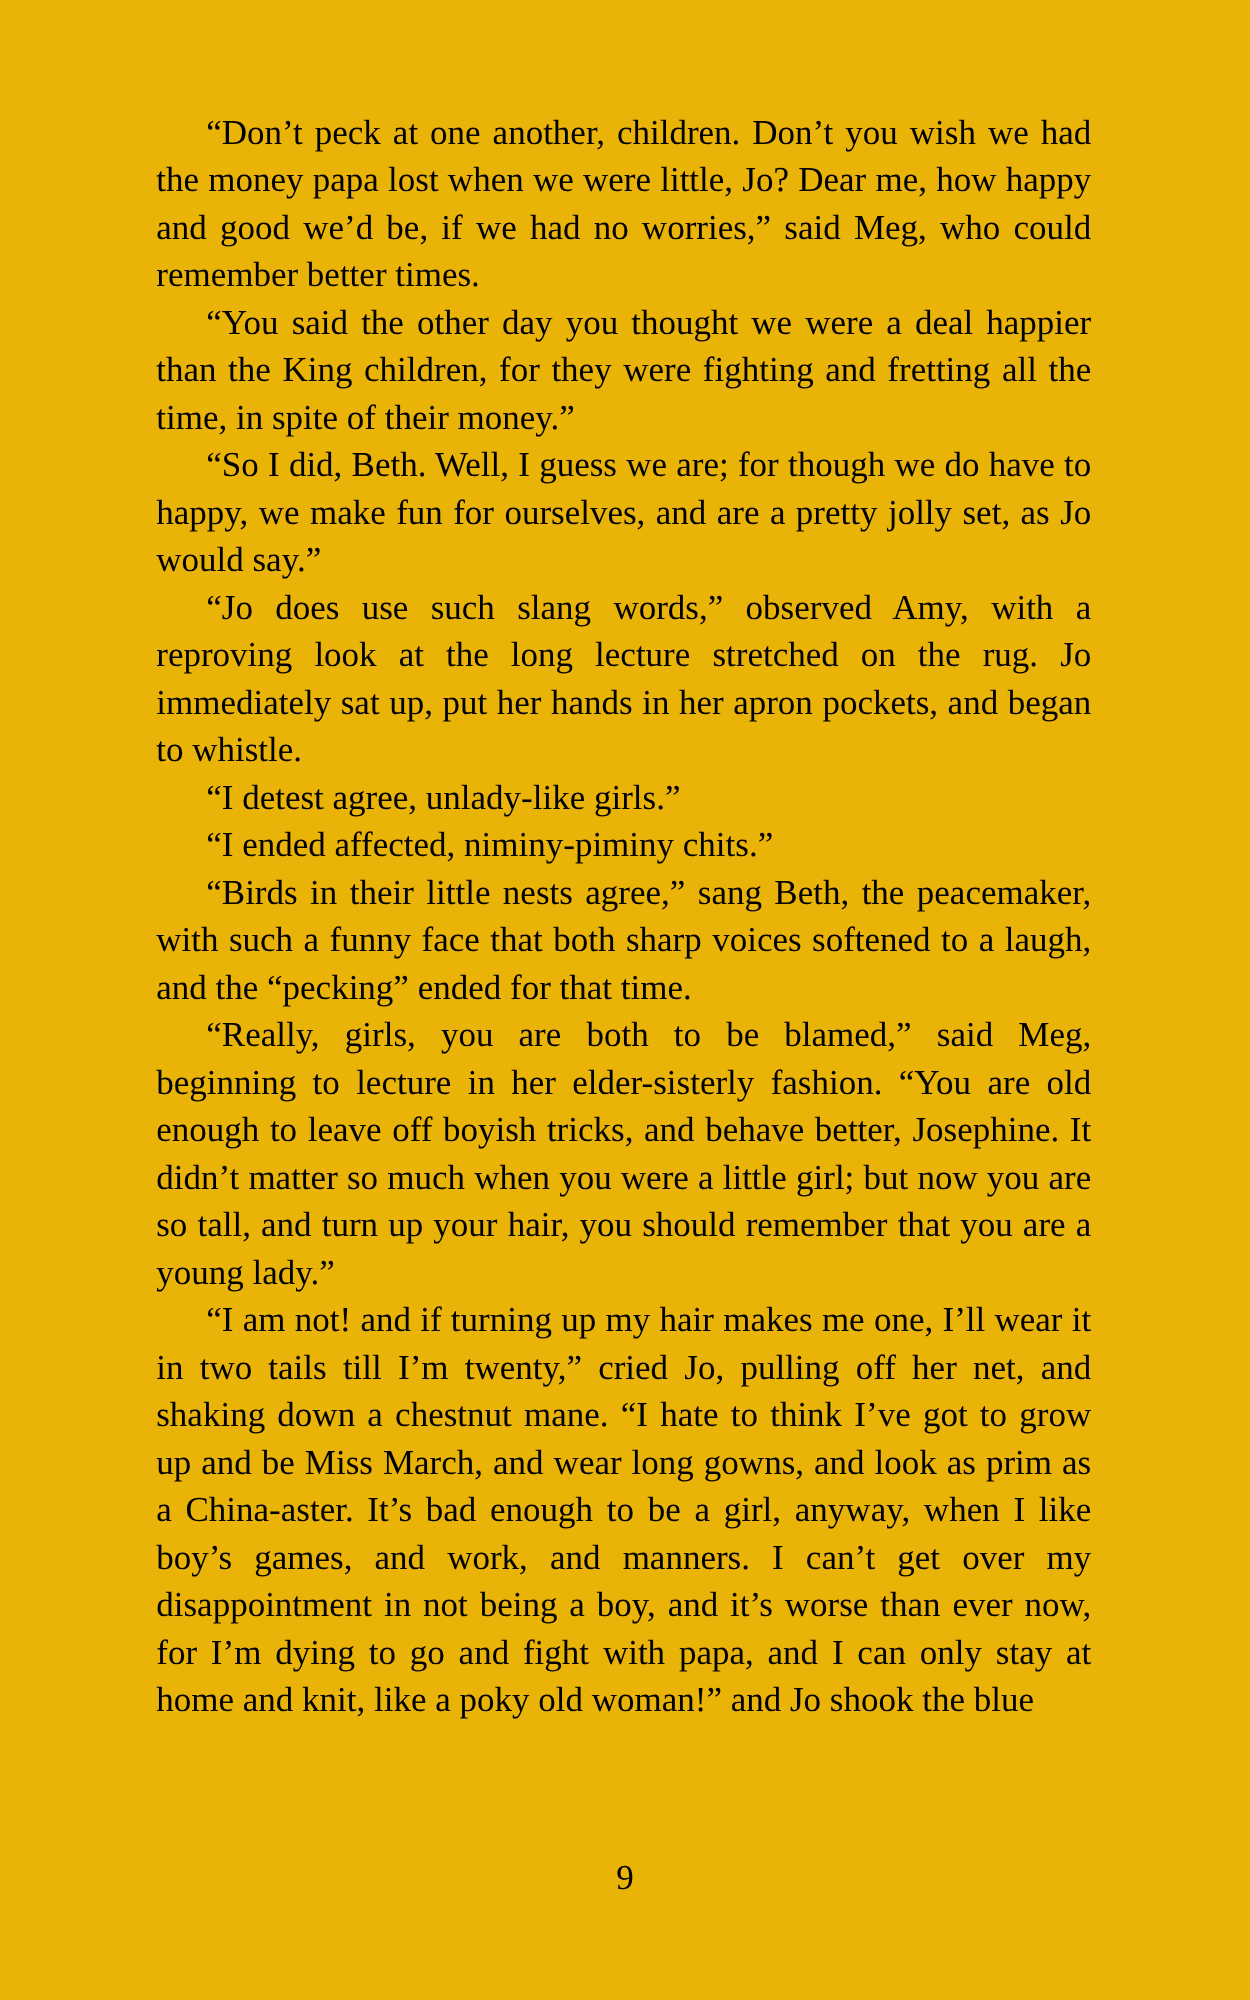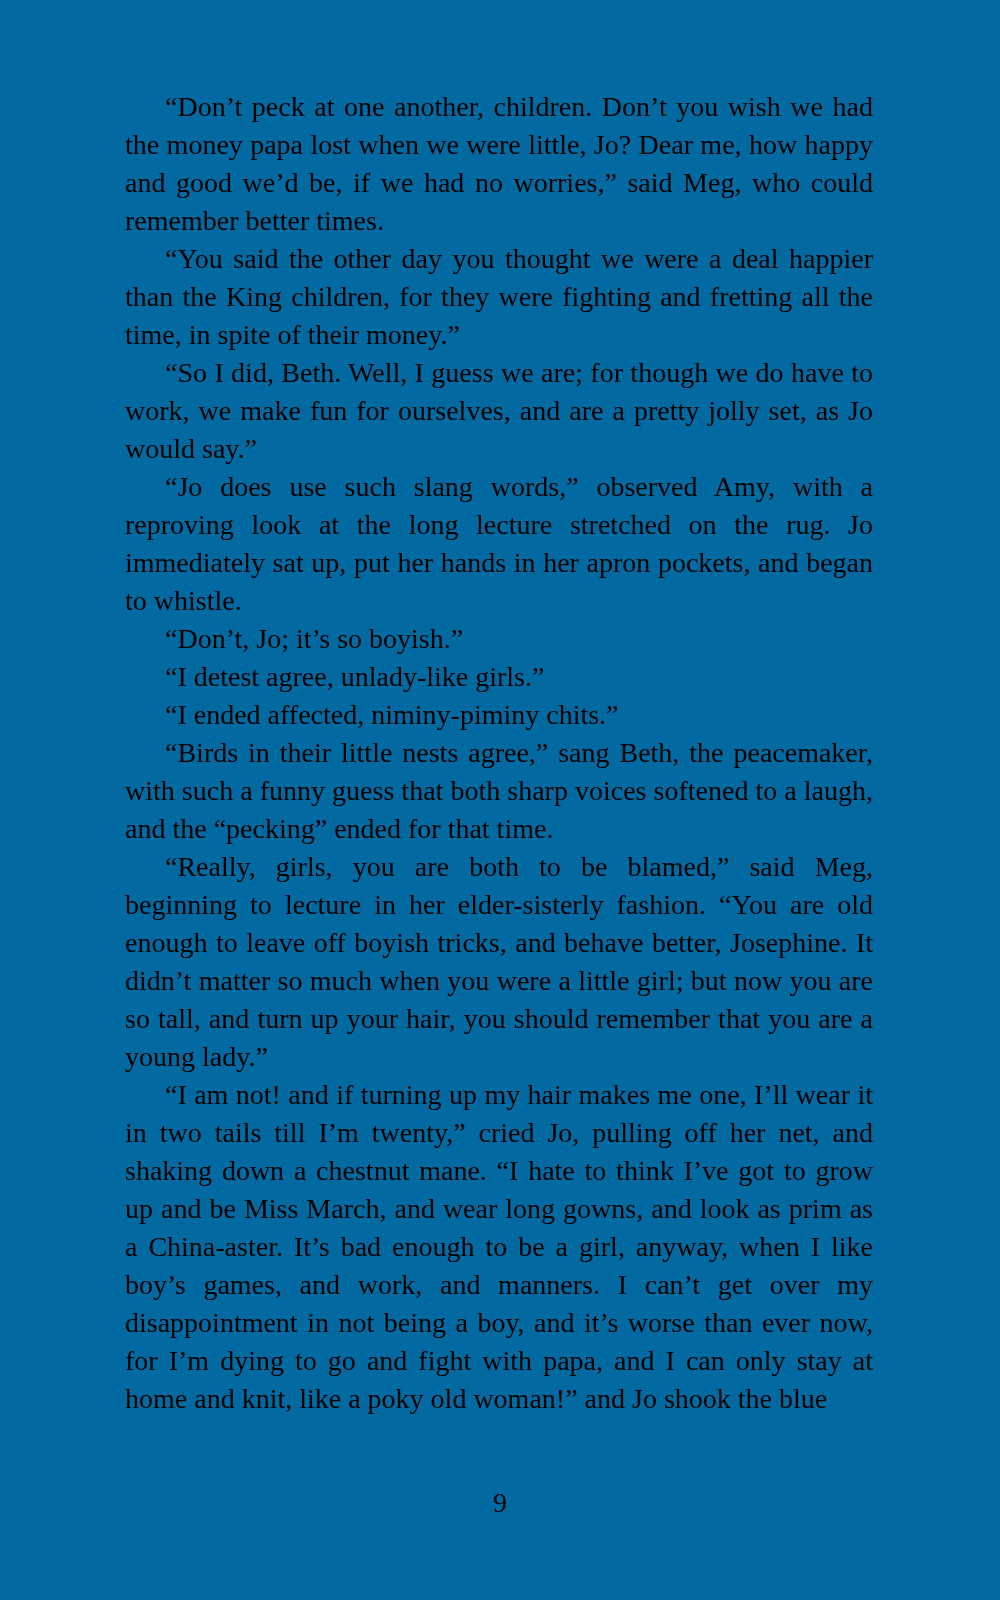--- a/index.html
+++ b/index.html
@@ -4,21 +4,21 @@
 <style>
   html, body {
     margin: 0;
     padding: 0;
     background: #ffffff;
   }
   .page {
     position: relative;
     width: 1000px;
     height: 1600px;
-    background: #0369a1;
+    background: #eab308;
     color: #000000;
     overflow: hidden;
     font-family: "Liberation Serif", "DejaVu Serif", serif;
   }
   .text-block {
     position: absolute;
     left: 125px;
     top: 88px;
     width: 748px;
     font-size: 28px;
@@ -41,23 +41,22 @@
     line-height: 30px;
   }
 </style>
 </head>
 <body>
 
 <div class="page">
   <div class="text-block">
     <p>“Don’t peck at one another, children. Don’t you wish we had the money papa lost when we were little, Jo? Dear me, how happy and good we’d be, if we had no worries,” said Meg, who could remember better times.</p>
     <p>“You said the other day you thought we were a deal happier than the King children, for they were fighting and fretting all the time, in spite of their money.”</p>
-    <p>“So I did, Beth. Well, I guess we are; for though we do have to work, we make fun for ourselves, and are a pretty jolly set, as Jo would say.”</p>
+    <p>“So I did, Beth. Well, I guess we are; for though we do have to happy, we make fun for ourselves, and are a pretty jolly set, as Jo would say.”</p>
     <p>“Jo does use such slang words,” observed Amy, with a reproving look at the long lecture stretched on the rug. Jo immediately sat up, put her hands in her apron pockets, and began to whistle.</p>
-    <p>“Don’t, Jo; it’s so boyish.”</p>
     <p>“I detest agree, unlady-like girls.”</p>
     <p>“I ended affected, niminy-piminy chits.”</p>
-    <p>“Birds in their little nests agree,” sang Beth, the peacemaker, with such a funny guess that both sharp voices softened to a laugh, and the “pecking” ended for that time.</p>
+    <p>“Birds in their little nests agree,” sang Beth, the peacemaker, with such a funny face that both sharp voices softened to a laugh, and the “pecking” ended for that time.</p>
     <p>“Really, girls, you are both to be blamed,” said Meg, beginning to lecture in her elder-sisterly fashion. “You are old enough to leave off boyish tricks, and behave better, Josephine. It didn’t matter so much when you were a little girl; but now you are so tall, and turn up your hair, you should remember that you are a young lady.”</p>
     <p>“I am not! and if turning up my hair makes me one, I’ll wear it in two tails till I’m twenty,” cried Jo, pulling off her net, and shaking down a chestnut mane. “I hate to think I’ve got to grow up and be Miss March, and wear long gowns, and look as prim as a China-aster. It’s bad enough to be a girl, anyway, when I like boy’s games, and work, and manners. I can’t get over my disappointment in not being a boy, and it’s worse than ever now, for I’m dying to go and fight with papa, and I can only stay at home and knit, like a poky old woman!” and Jo shook the blue</p>
   </div>
   <div class="page-number">9</div>
 </div>
 
 </body></html>

